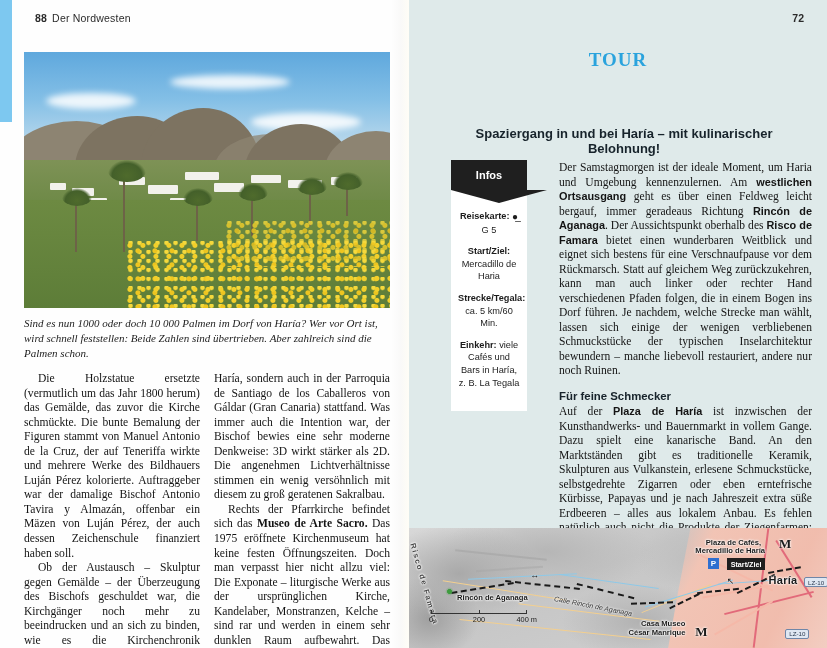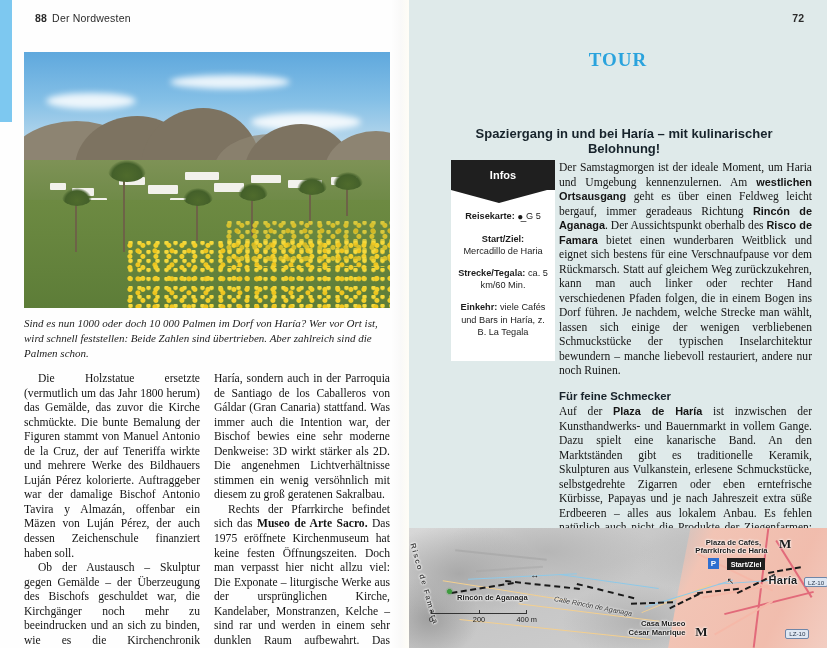--- a/index.html
+++ b/index.html
@@ -124,21 +124,21 @@
   }
   #tour-sub {
     position: absolute; left: 30px; right: 18px; top: 126px;
     text-align: center;
     font-family: "Liberation Sans", sans-serif;
     font-weight: bold; font-size: 13px; color: #17232b;
   }
 
   
   #infos-box {
-    position: absolute; left: 42px; top: 160px; width: 104px;
+    position: absolute; left: 42px; top: 160px; width: 76px;
   }
   #infos-head {
     position: relative; height: 30px; background: #1f1f1f;
     display: flex; align-items: center; justify-content: center;
   }
   #infos-head .lbl {
     font-family: "Liberation Sans", sans-serif;
     font-weight: bold; font-size: 11px; color: #ffffff;
   }
   #infos-notch {
@@ -428,21 +428,21 @@
       <div class="arrowhead" style="left:29%;top:35%;">↔</div>
       <div class="arrowhead" style="left:76%;top:40%;">↖</div>
 
       <div class="viewpoint" style="left:8.5%;top:49%;"></div>
 
       <div class="map-label ridge" style="left:8px;top:14px;">Risco de Famara</div>
       <div class="map-label place" style="left:11.5%;top:54%;">Rincón de Aganaga</div>
       <div class="calle-label" style="left:35%;top:56%;">Calle Rincón de Aganaga</div>
 
       <div class="map-label place" style="left:71%;top:8%;">Plaza de Cafés,</div>
-      <div class="map-label place" style="left:68.5%;top:15%;">Pfarrkirche de Haría</div>
+      <div class="map-label place" style="left:68.5%;top:15%;">Mercadillo de Haría</div>
       <div class="museum-icon" style="left:88.5%;top:7%;">M</div>
       <div class="badge-p" style="left:71.5%;top:25%;">P</div>
       <div class="badge-startziel" style="left:76%;top:25%;">Start/Ziel</div>
       <div class="map-label town" style="left:86%;top:40%;">Haría</div>
       <div class="badge-hwy" style="left:94.5%;top:41%;">LZ-10</div>
       <div class="badge-hwy" style="left:90%;top:84%;">LZ-10</div>
 
       <div class="map-label place" style="left:55.5%;top:76%;">Casa Museo</div>
       <div class="map-label place" style="left:52.5%;top:83%;">César Manrique</div>
       <div class="museum-icon" style="left:68.5%;top:80%;">M</div>

